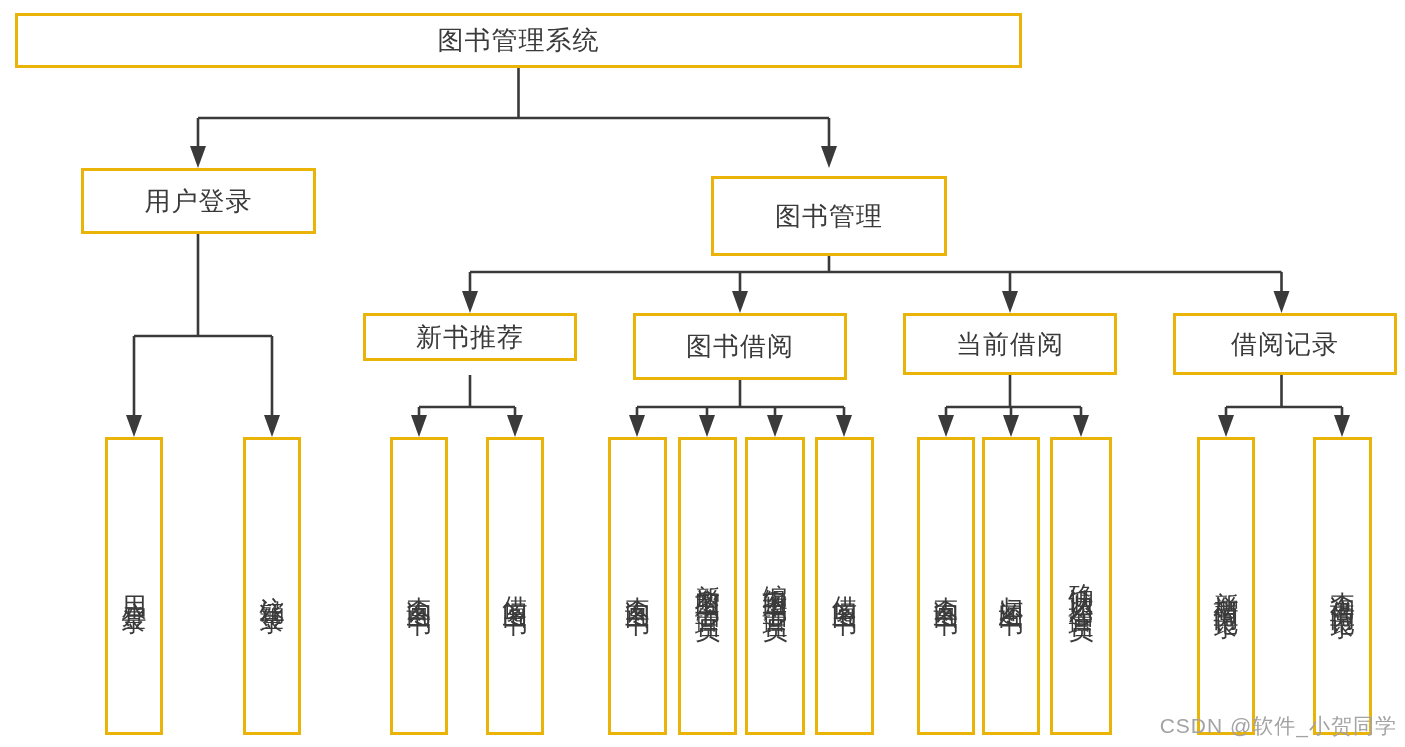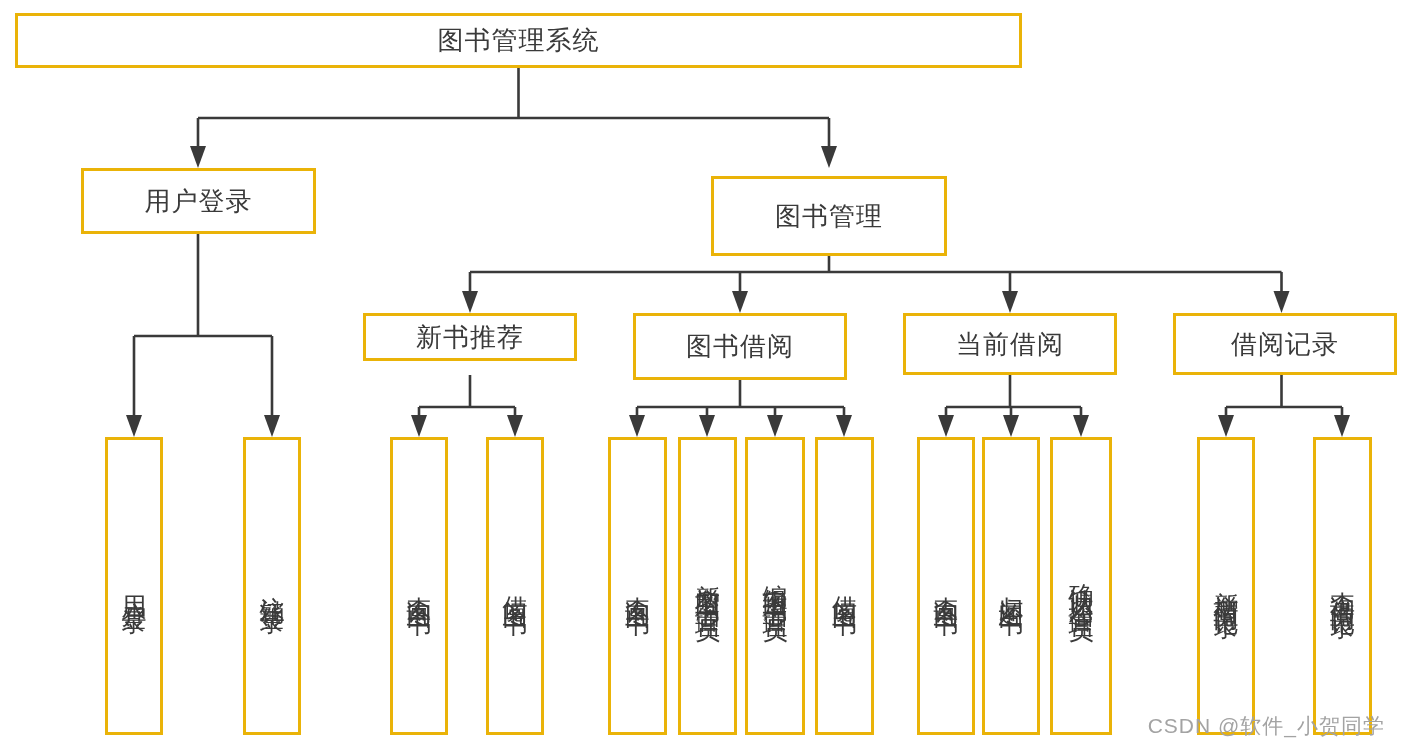--- a/index.html
+++ b/index.html
@@ -45,21 +45,21 @@
   
   .leaf{top:437px;height:298px;width:58px;}
   .n-a1{left:105px;} .n-a2{left:243px;}
   .n-b1{left:390px;} .n-b2{left:486px;}
   .n-c1{left:608px;width:59px;} .n-c2{left:678px;width:59px;}
   .n-c3{left:745px;width:60px;} .n-c4{left:815px;width:59px;}
   .n-d1{left:917px;} .n-d2{left:982px;} .n-d3{left:1050px;width:62px;}
   .n-e1{left:1197px;} .n-e2{left:1313px;width:59px;}
   .watermark{
     position:absolute;
-    right:20px;bottom:7px;
+    right:8px;bottom:7px;
     font-size:21px;
     color:#a3a3a3;
     letter-spacing:1px;
     z-index:5;
     white-space:nowrap;
   }
 </style>
 </head>
 <body>
 

